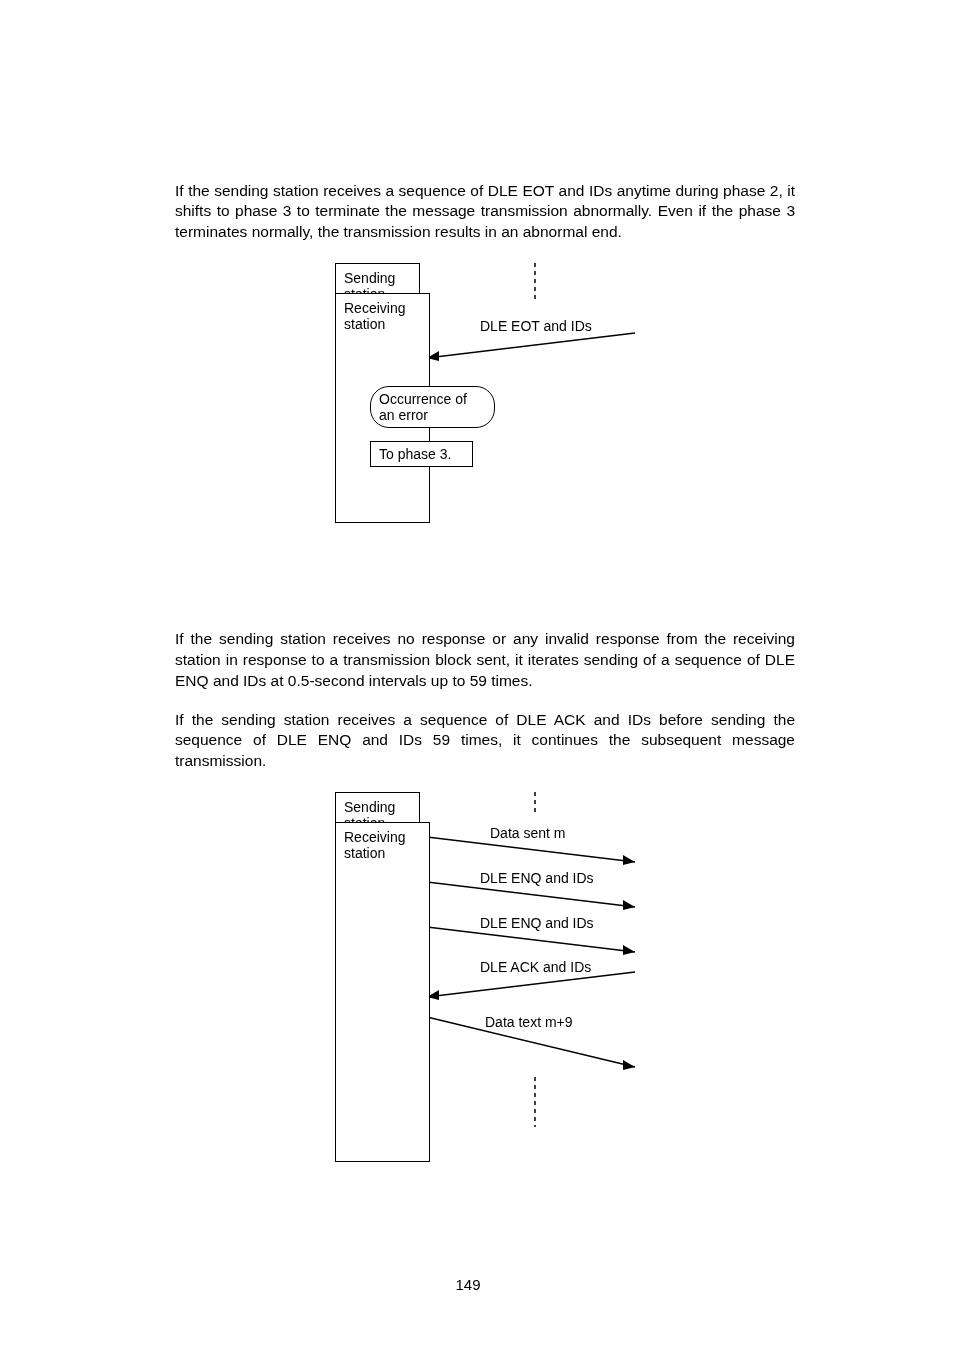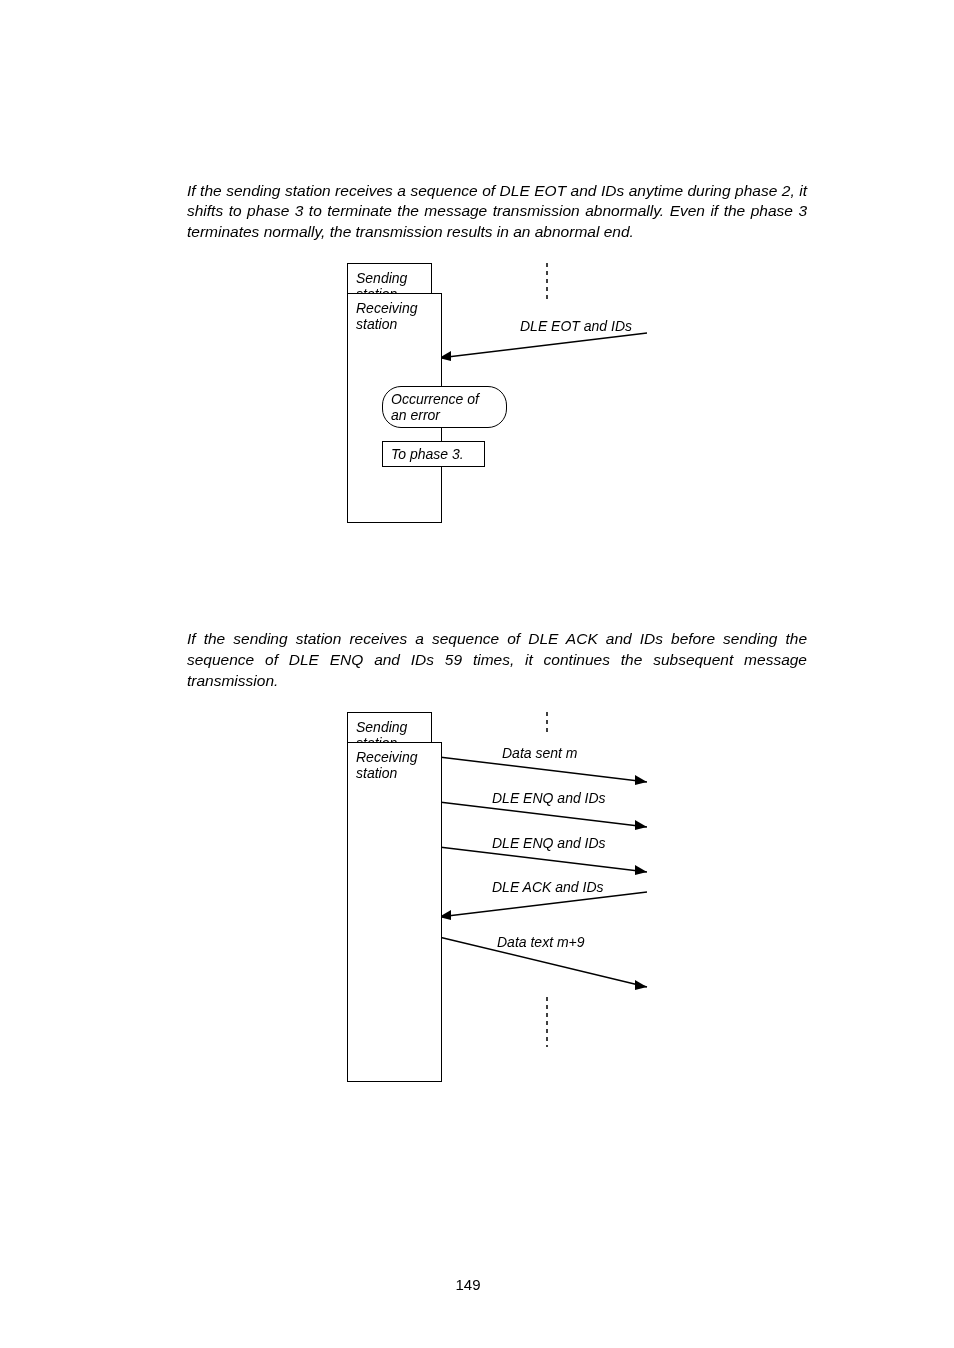--- a/index.html
+++ b/index.html
@@ -7,24 +7,23 @@
       padding: 0;
       background: #ffffff;
       font-family: Arial, Helvetica, sans-serif;
       width: 954px;
       height: 1348px;
       position: relative;
       color: #000;
     }
     .content {
       position: absolute;
-      left: 187px;
+      left: 175px;
       top: 165px;
       width: 620px;
-      font-style: italic;
     }
     .para {
       font-size: 15.5px;
       line-height: 1.35;
       margin-bottom: 18px;
       text-align: justify;
     }
     .diagram {
       position: relative;
       margin: 20px auto 0 auto;
@@ -101,31 +100,32 @@
       <line x1="85" y1="105" x2="85" y2="125" stroke="#000" stroke-width="1.5"></line>
 
       <line x1="85" y1="155" x2="85" y2="180" stroke="#000" stroke-width="1.5"></line>
     </svg>
     <div class="box sending-col" style="left:0;top:0;height:230px;">
       <span>Sending station</span>
     </div>
     <div class="box receiving-col" style="left:300;top:0;height:230px;">
       <span>Receiving station</span>
     </div>
-    <div class="label" style="left:145px;top:55px;margin-left:28px;">DLE EOT and IDs</div>
+    <div class="label" style="left:145px;top:55px;">DLE EOT and IDs</div>
     <div class="small-box" style="left:35px;top:123px;width:125px;border-radius:19px;">
       <span>Occurrence of an error</span>
     </div>
     <div class="small-box" style="left:35px;top:178px;width:103px;">
       <span>To phase 3.</span>
     </div>
   </div>
 
   <div style="height:110px;"></div>
 
+  <p class="para">If the sending station receives no response or any invalid response from the receiving station in response to a transmission block sent, it iterates sending of a sequence of DLE ENQ and IDs at 0.5-second intervals up to 59 times.</p>
   <p class="para">If the sending station receives a sequence of DLE ACK and IDs before sending the sequence of DLE ENQ and IDs 59 times, it continues the subsequent message transmission.</p>
 
   <div class="diagram diagram2">
     <svg width="400" height="360">
 
       <line x1="200" y1="0" x2="200" y2="22" stroke="#000" stroke-width="1.5" stroke-dasharray="4,4"></line>
 
       <line x1="92" y1="45" x2="300" y2="70" stroke="#000" stroke-width="1.5"></line>
       <polygon points="300,70 288,63 288,73" fill="#000"></polygon>
 

